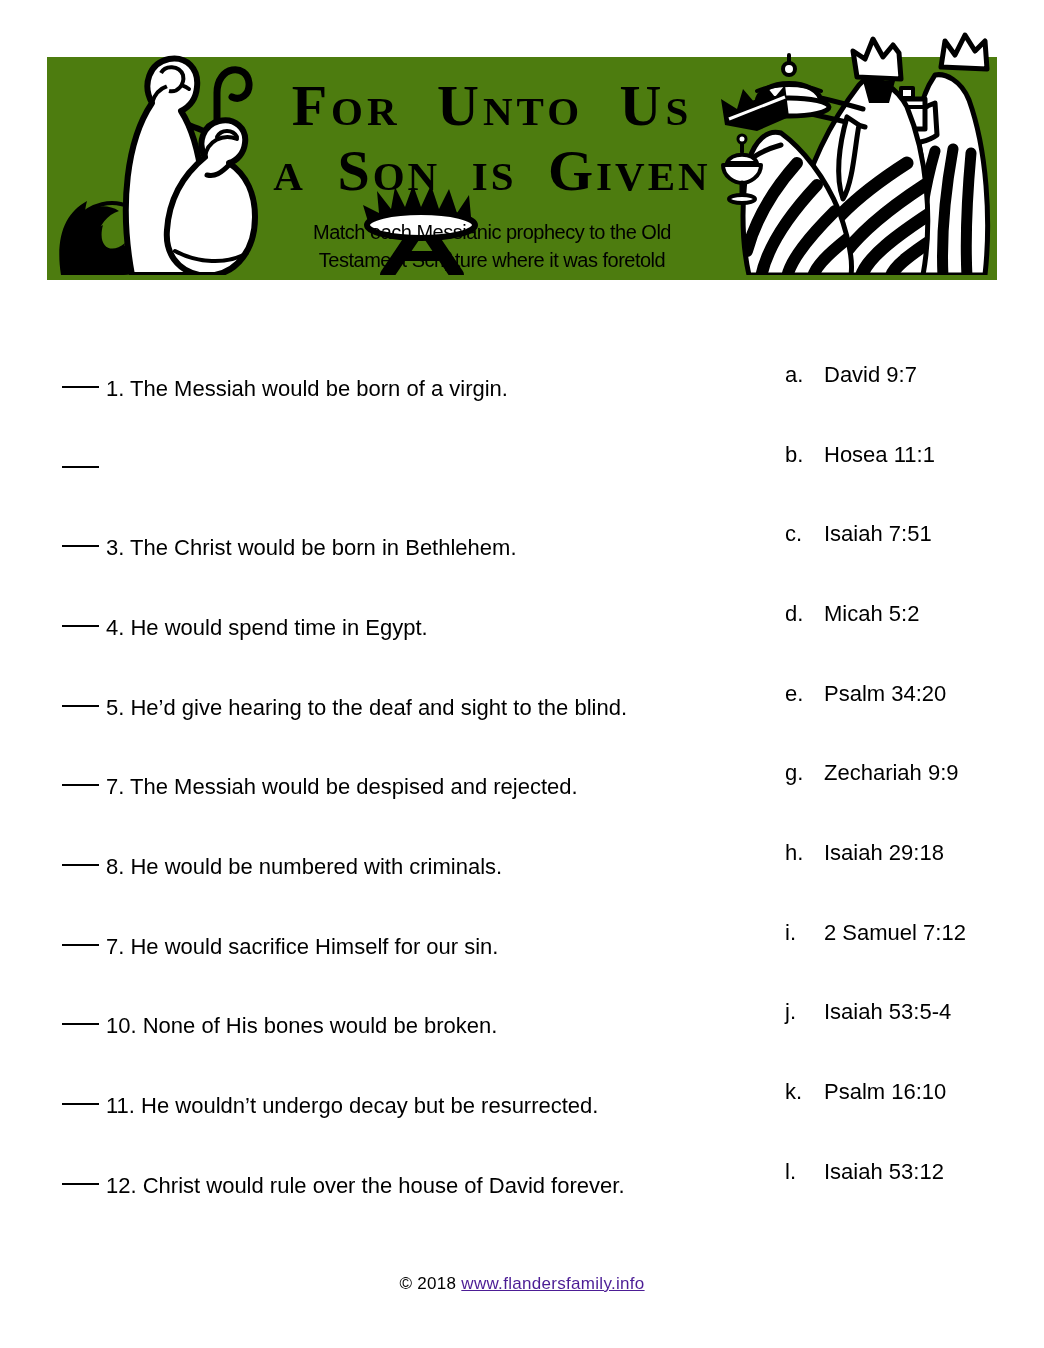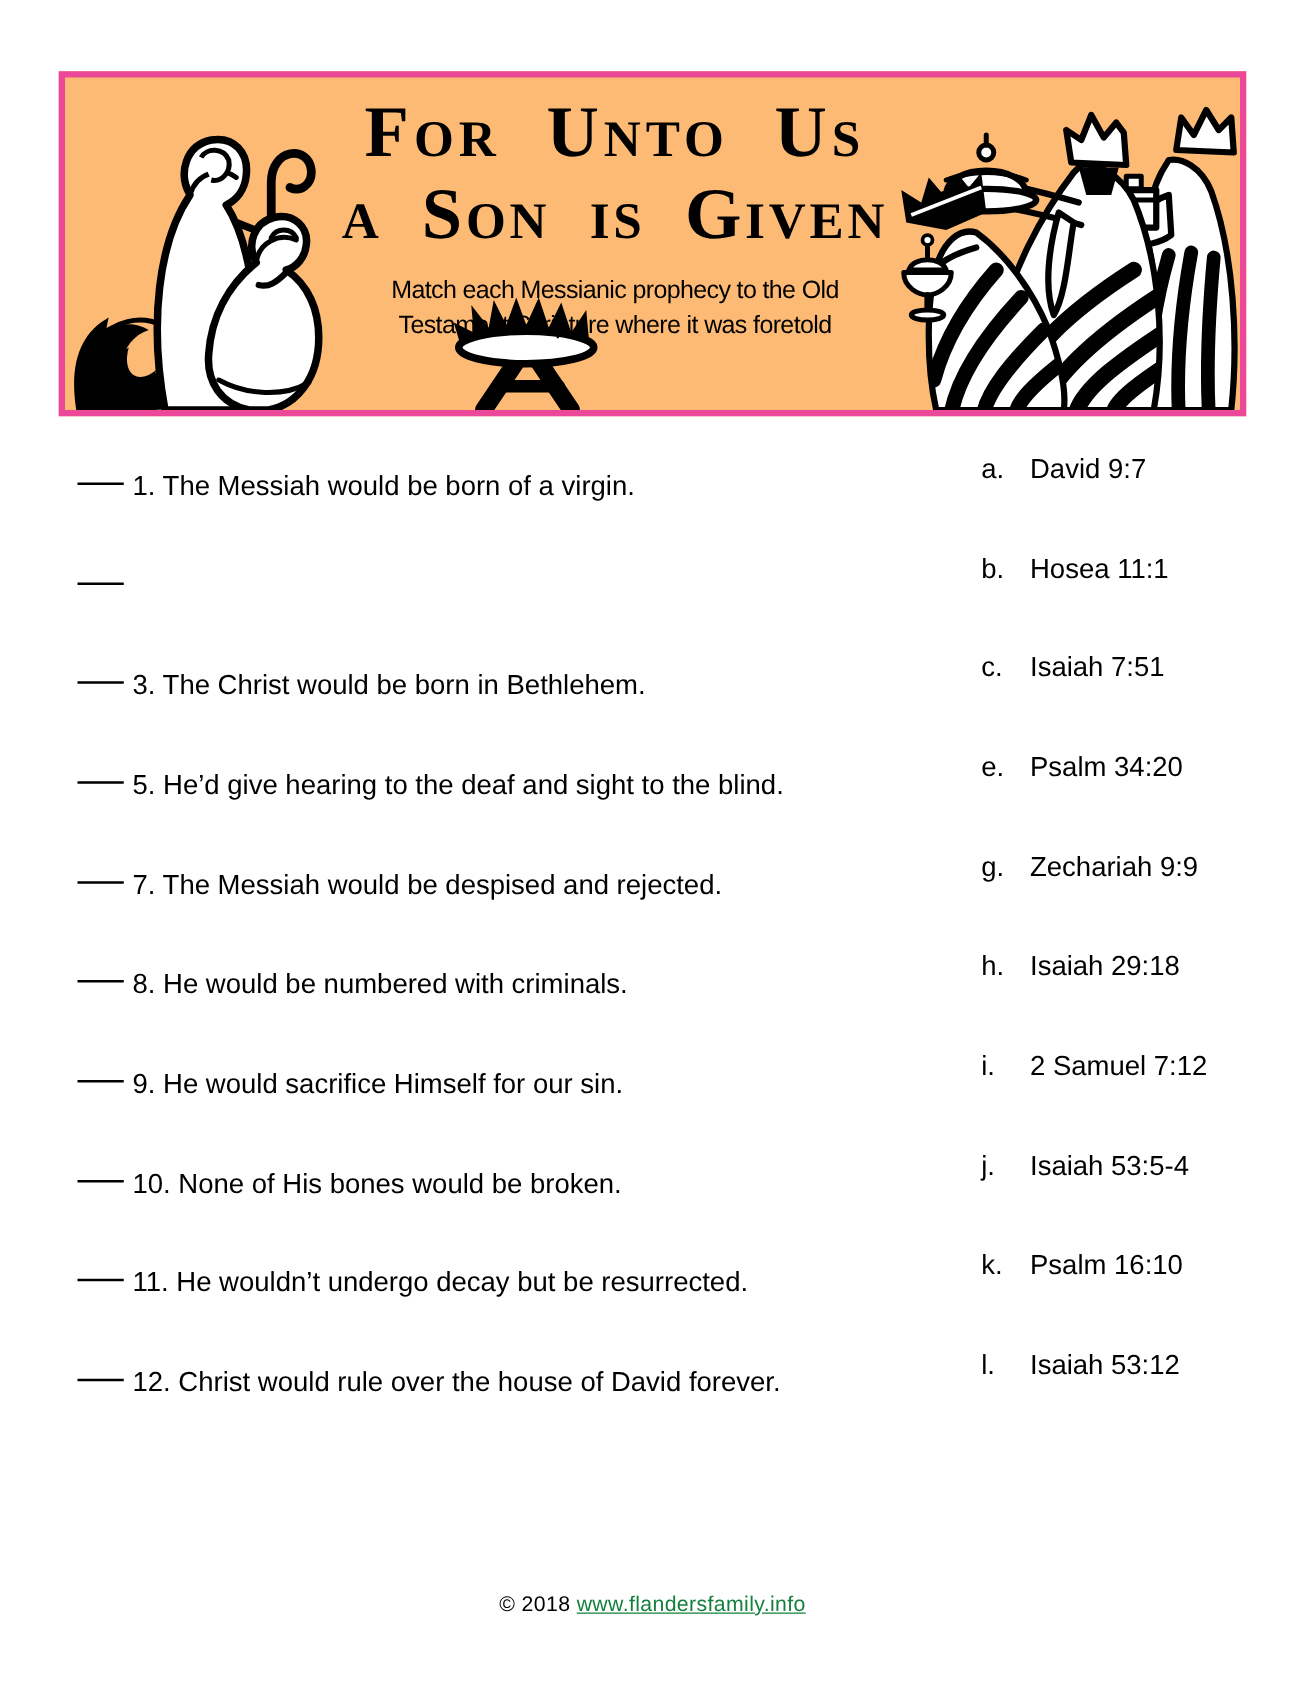--- a/index.html
+++ b/index.html
@@ -5,22 +5,22 @@
   html,body { margin:0; padding:0; background:#e8e8e8; }
   .page {
     position:relative; width:1044px; height:1348px; margin:0 auto;
     background:#ffffff; color:#000;
     font-family:"Liberation Sans", sans-serif;
     overflow:hidden;
   }
 
   
   .header-box {
-    position:absolute; left:47px; top:57px; width:950px; height:276px;
-    border:5px solid #ec4899; background:#fdba74; box-sizing:border-box;
+    position:absolute; left:47px; top:57px; width:950px; height:223px;
+    border:5px solid #4d7c0f; background:#4d7c0f; box-sizing:border-box;
   }
   .illu { position:absolute; bottom:0; pointer-events:none; }
   .illu.left  { left:0;  width:430px; height:250px; }
   .illu.right { right:0; width:295px; height:250px; }
 
   .title-block {
     position:absolute; left:150px; top:12px; width:580px;
     text-align:center; z-index:2;
   }
   .title {
@@ -54,21 +54,21 @@
     position:absolute; left:785px; top:50%; transform:translateY(-50%);
     display:flex; align-items:baseline; white-space:nowrap;
   }
   .letter { display:inline-block; width:39px; flex:none; }
 
   
   .footer {
     position:absolute; top:1274px; left:0; width:100%;
     text-align:center; font-size:17px; letter-spacing:0.3px;
   }
-  .footer a { color:#15803d; text-decoration:underline; cursor:pointer; }
+  .footer a { color:#4c1d95; text-decoration:underline; cursor:pointer; }
 
   svg .ln { stroke:#000; fill:none; stroke-linecap:round; stroke-linejoin:round; }
   svg .wh { stroke:#000; fill:#fff; stroke-linejoin:round; }
   svg .bk { fill:#000; stroke:none; }
 </style>
 </head>
 <body>
 
 <div class="page">
 
@@ -211,20 +211,28 @@
 
   <div class="row">
     <span class="blank"></span>
     <span class="prophecy">3. The Christ would be born in Bethlehem.</span>
     <div class="ref-block">
       <span class="letter">c.</span>
       <span class="reference">Isaiah 7:51</span>
     </div>
   </div>
 
+  <div class="row">
+    <span class="blank"></span>
+    <span class="prophecy">4. He would spend time in Egypt.</span>
+    <div class="ref-block">
+      <span class="letter">d.</span>
+      <span class="reference">Micah 5:2</span>
+    </div>
+  </div>
 
   <div class="row">
     <span class="blank"></span>
     <span class="prophecy">5. He’d give hearing to the deaf and sight to the blind.</span>
     <div class="ref-block">
       <span class="letter">e.</span>
       <span class="reference">Psalm 34:20</span>
     </div>
   </div>
 
@@ -242,21 +250,21 @@
     <span class="blank"></span>
     <span class="prophecy">8. He would be numbered with criminals.</span>
     <div class="ref-block">
       <span class="letter">h.</span>
       <span class="reference">Isaiah 29:18</span>
     </div>
   </div>
 
   <div class="row">
     <span class="blank"></span>
-    <span class="prophecy">9. He would sacrifice Himself for our sin.</span>
+    <span class="prophecy">7. He would sacrifice Himself for our sin.</span>
     <div class="ref-block">
       <span class="letter">i.</span>
       <span class="reference">2 Samuel 7:12</span>
     </div>
   </div>
 
   <div class="row">
     <span class="blank"></span>
     <span class="prophecy">10. None of His bones would be broken.</span>
     <div class="ref-block">

